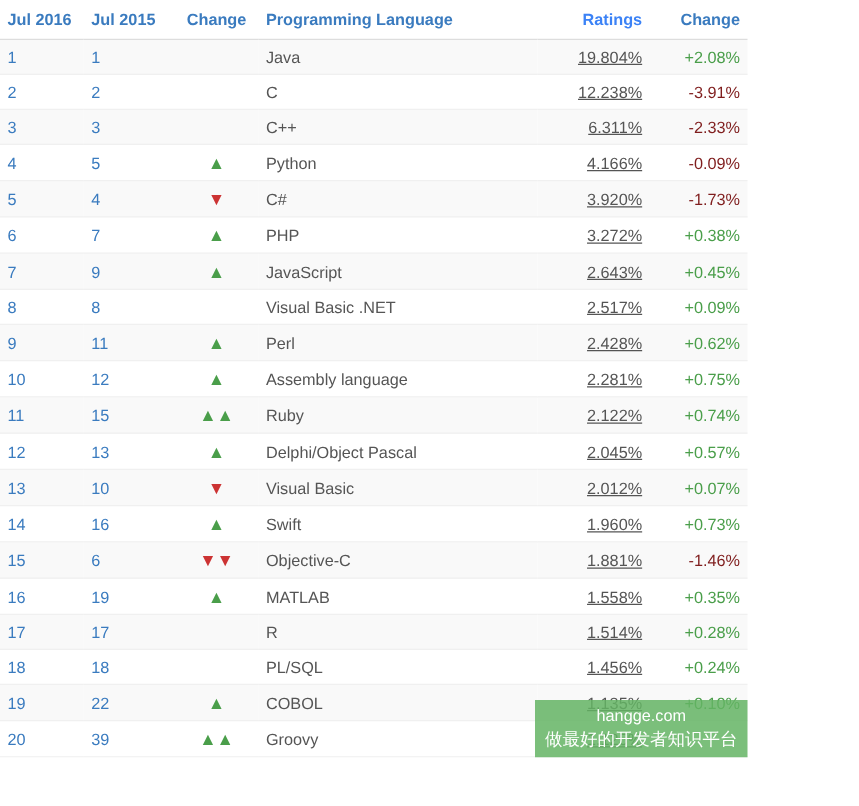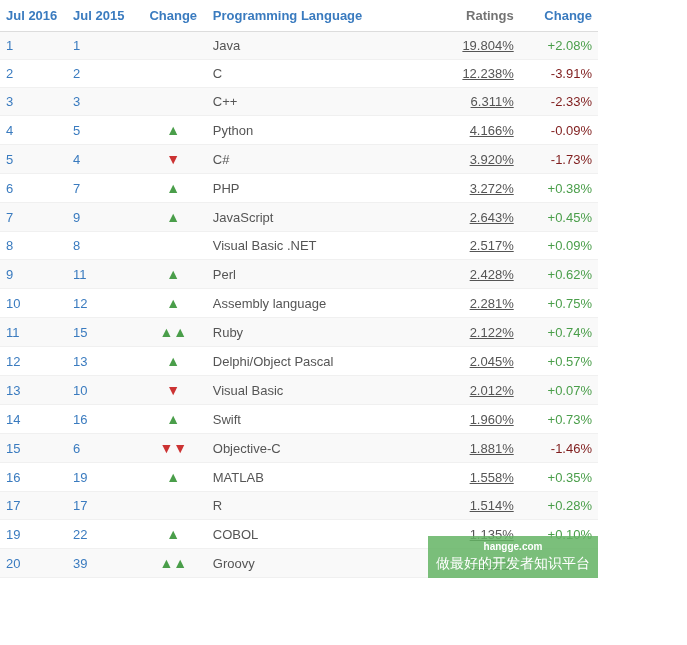--- a/index.html
+++ b/index.html
@@ -83,39 +83,39 @@
       bottom: 0;
       right: 0;
       background: rgba(100, 180, 100, 0.85);
       color: white;
       padding: 4px 8px;
       font-size: 11px;
       text-align: center;
       line-height: 1.4;
     }
     .watermark-line1 {
-      font-size: 10px;
-      font-weight: bold;
+      font-size: 13px;
+      font-weight: normal;
     }
     .watermark-line2 {
       font-size: 14px;
     }
   </style>
 </head>
 <body>
 
 <div class="table-container">
   <table>
     <thead>
       <tr>
         <th style="color:#3a7bbf;width:60px;">Jul 2016</th>
         <th style="color:#3a7bbf;width:65px;">Jul 2015</th>
         <th style="color:#3a7bbf;width:60px;text-align:center;">Change</th>
         <th style="color:#3a7bbf;width:200px;">Programming Language</th>
-        <th style="color:#737373;width:80px;text-align:right;">Ratings</th>
+        <th style="color:#3b82f6;width:80px;text-align:right;">Ratings</th>
         <th style="color:#3a7bbf;width:70px;text-align:right;">Change</th>
       </tr>
     </thead>
     <tbody id="table-body">
     <tr>
           <td class="rank-jul2016">1</td>
           <td class="rank-jul2015">1</td>
           <td class="change-col"></td>
           <td class="lang-name">Java</td>
           <td class="ratings">19.804%</td>
@@ -241,20 +241,28 @@
           <td class="ratings">1.558%</td>
           <td class="change-pct pos-change">+0.35%</td>
         </tr>
         <tr>
           <td class="rank-jul2016">17</td>
           <td class="rank-jul2015">17</td>
           <td class="change-col"></td>
           <td class="lang-name">R</td>
           <td class="ratings">1.514%</td>
           <td class="change-pct pos-change">+0.28%</td>
+        </tr>
+        <tr>
+          <td class="rank-jul2016">18</td>
+          <td class="rank-jul2015">18</td>
+          <td class="change-col"></td>
+          <td class="lang-name">PL/SQL</td>
+          <td class="ratings">1.456%</td>
+          <td class="change-pct pos-change">+0.24%</td>
         </tr>
         <tr>
           <td class="rank-jul2016">19</td>
           <td class="rank-jul2015">22</td>
           <td class="change-col"><span class="change-up">▲</span></td>
           <td class="lang-name">COBOL</td>
           <td class="ratings">1.135%</td>
           <td class="change-pct pos-change">+0.10%</td>
         </tr>
         <tr>

